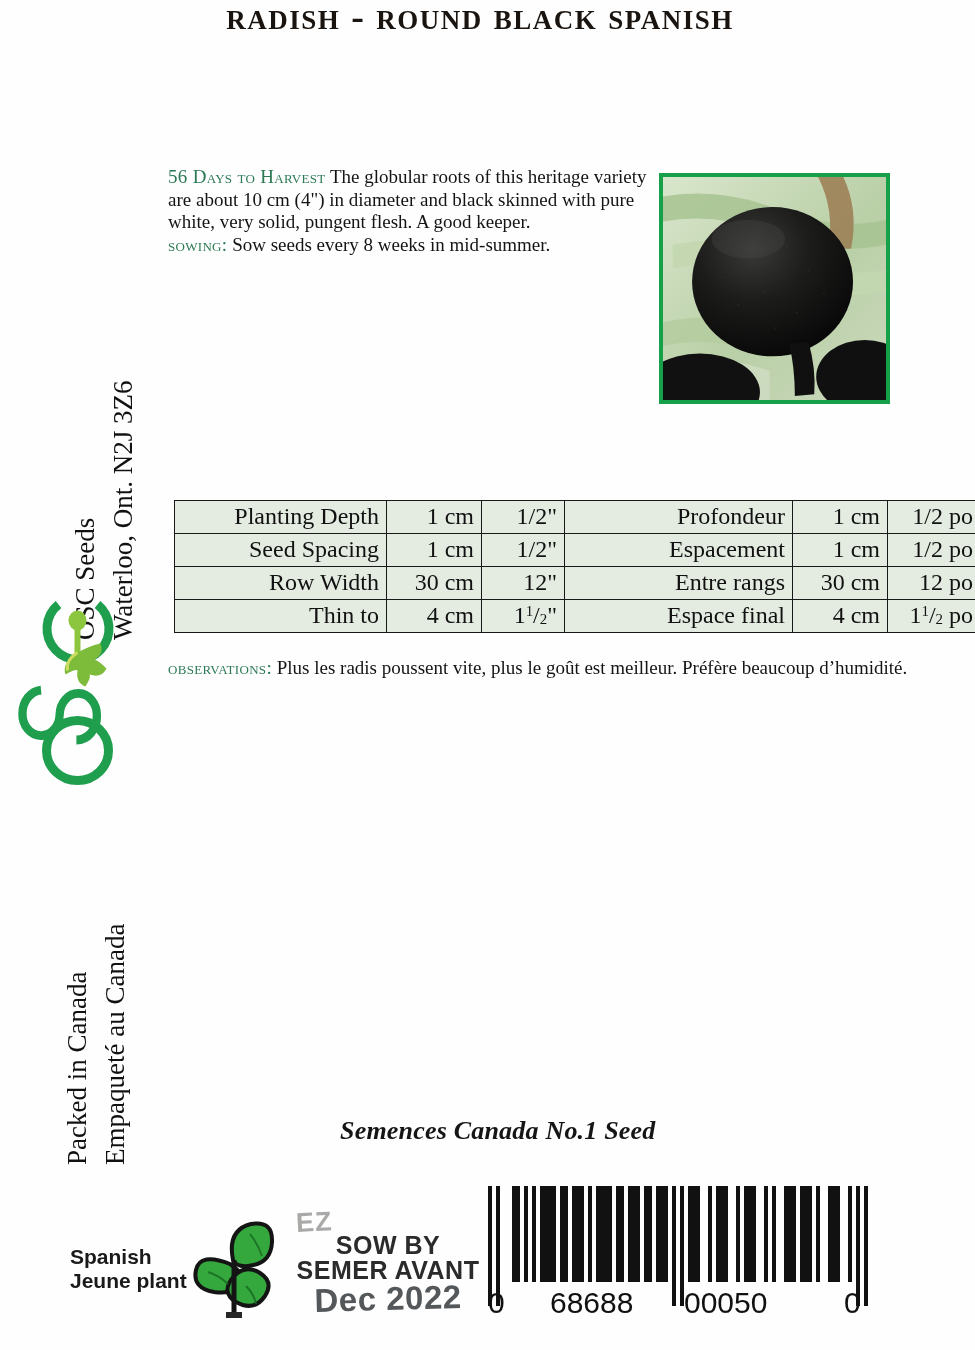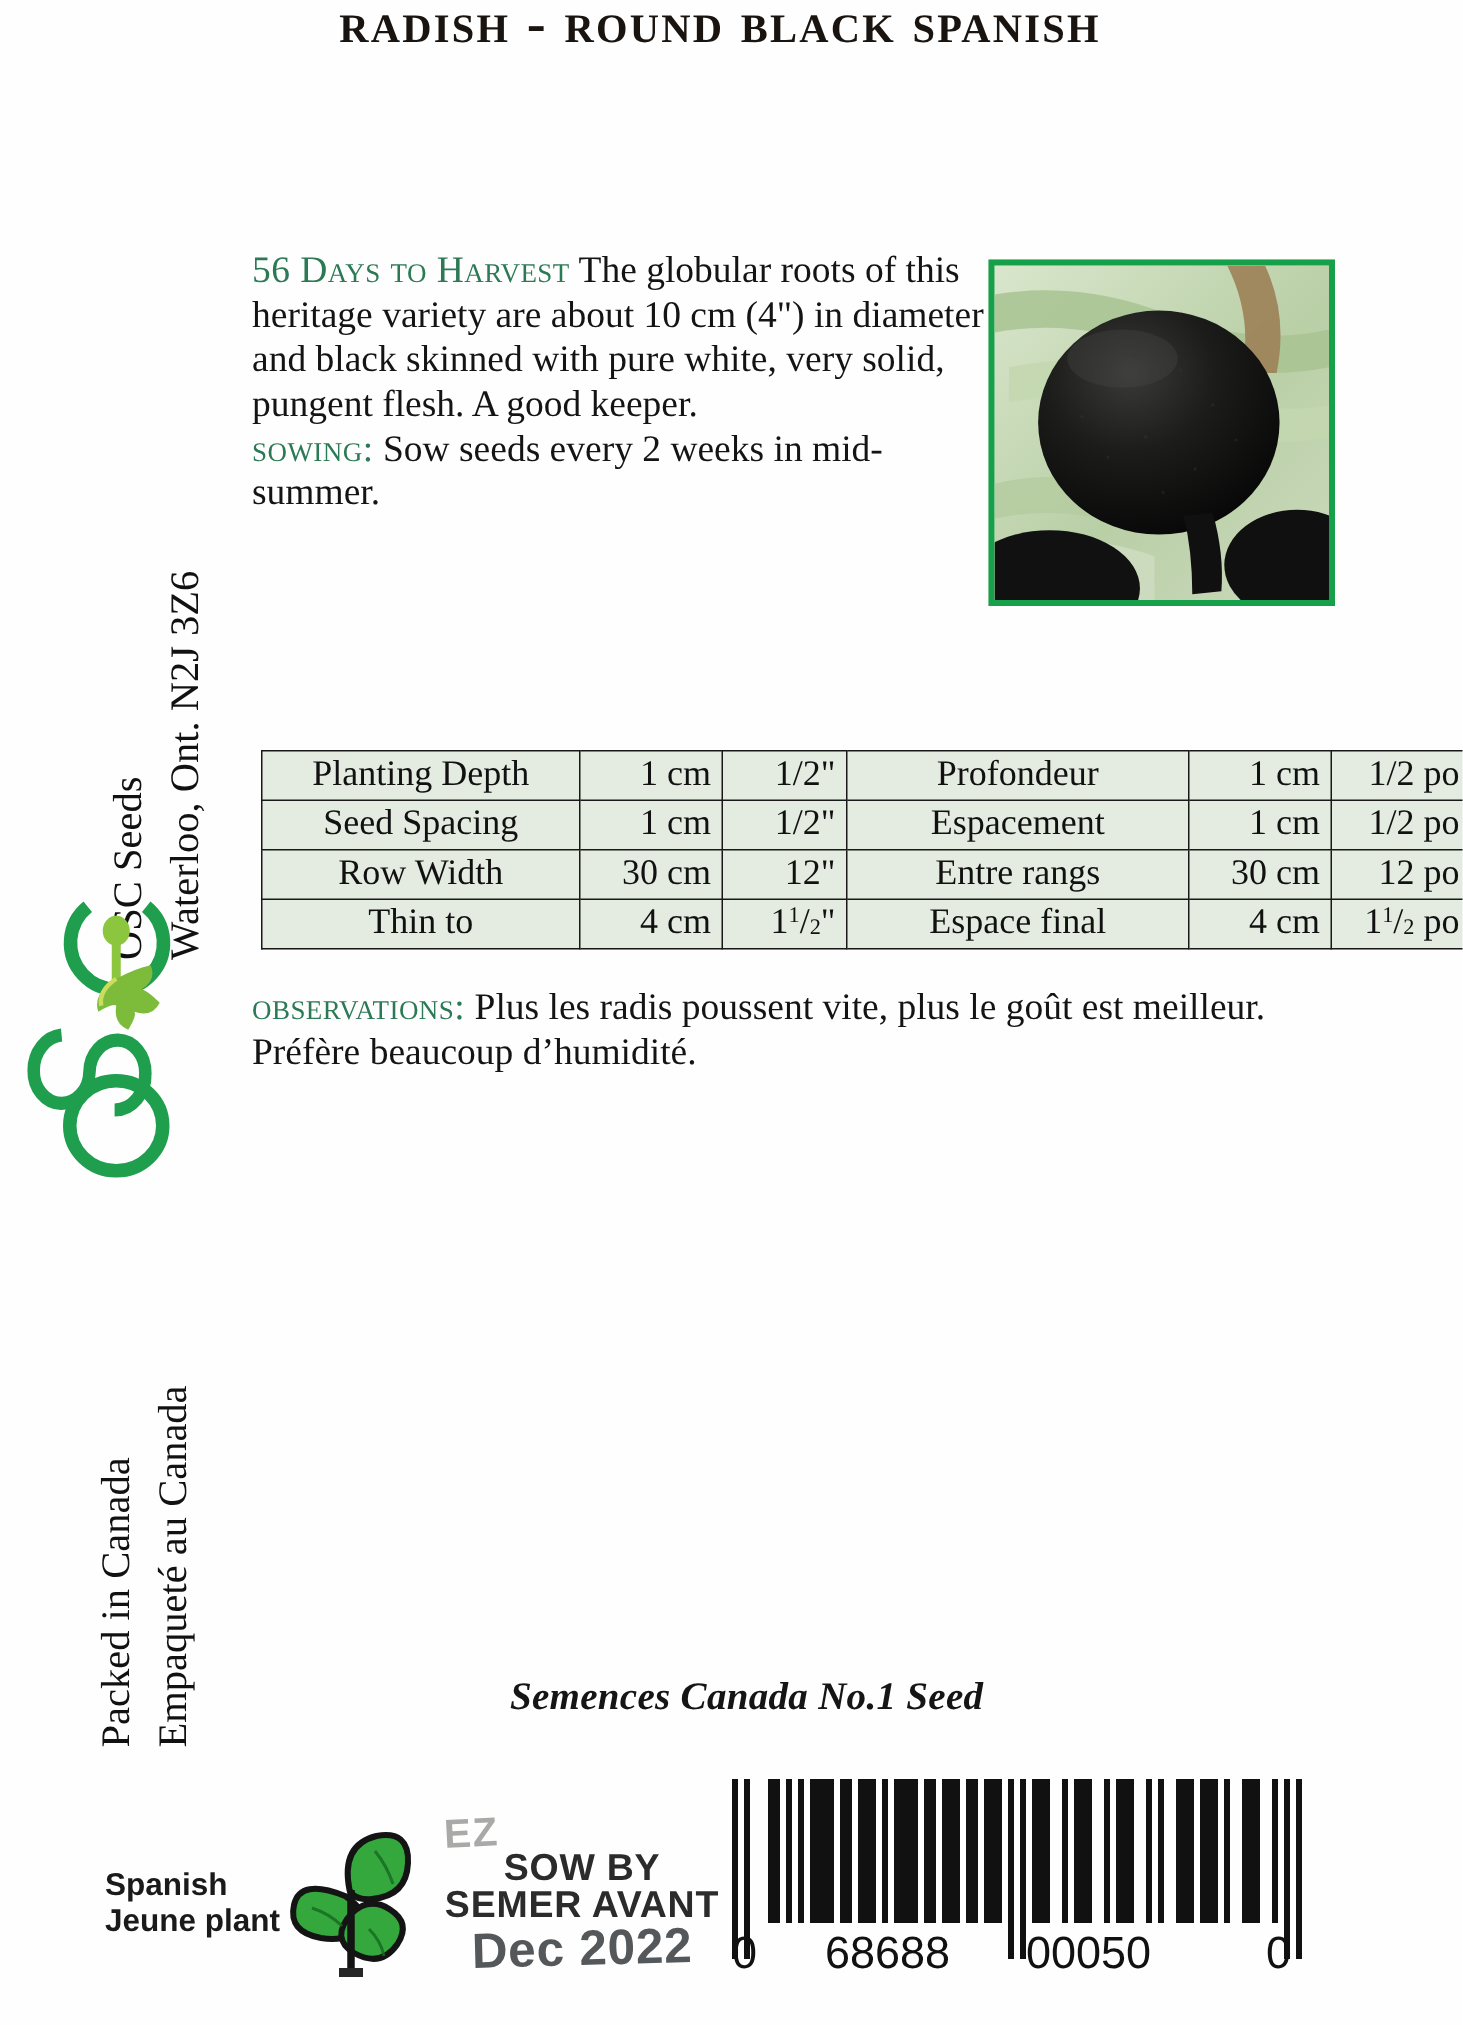--- a/index.html
+++ b/index.html
@@ -35,21 +35,21 @@
   .addr1{left:70px;top:640px;}
   .addr2{left:108px;top:640px;}
   .pack1{left:62px;top:1165px;}
   .pack2{left:100px;top:1165px;}
 
   .osc-logo{position:absolute;left:18px;top:575px;width:120px;height:215px;}
 
   
   .maincol{position:absolute;left:168px;top:166px;width:735px;}
   .para{
-    font-size:25px;line-height:1.185;color:#141414;
+    font-size:19px;line-height:1.185;color:#141414;
     font-family:"Liberation Serif",serif;
     margin:0 0 0 0;text-align:left;
   }
   .para.narrow{width:492px;}
   .lbl{
     color:#2c7a55;font-variant:small-caps;text-transform:lowercase;
     font-weight:400;letter-spacing:.3px;
   }
   .lbl.num{text-transform:none;}
 
@@ -65,21 +65,21 @@
   table.specs{
     border-collapse:collapse;width:100%;
     background:#e4ece2;table-layout:fixed;
   }
   table.specs td{
     border:1.6px solid #181818;
     font-size:24px;padding:1px 7px;height:30px;
     font-family:"Liberation Serif",serif;color:#111;
     line-height:1.06;
   }
-  td.cL{text-align:center;}
+  td.cL{text-align:right;}
   td.cR{text-align:right;padding-right:10px;}
   .w-lab{width:197px;}
   .w-met{width:80px;}
   .w-imp{width:68px;}
   .w-labf{width:213px;}
   .w-metf{width:80px;}
   .w-impf{width:78px;}
   sup{font-size:.62em;vertical-align:.5em;}
   sub{font-size:.62em;vertical-align:-.05em;}
 
@@ -196,21 +196,21 @@
         <circle cx="138" cy="140" r="1.2"></circle>
           <circle cx="60" cy="104" r="1.2"></circle>
         <circle cx="166" cy="120" r="1.1"></circle>
           <circle cx="116" cy="156" r="1.1"></circle>
       </g>
     </svg>
   </div>
 
   <div class="maincol">
     <p class="para narrow"><span class="lbl num">56 Days to Harvest</span><span>  The globular roots of this heritage variety are about 10 cm (4") in diameter and black skinned with pure white, very solid, pungent flesh.  A good keeper.</span></p>
-    <p class="para narrow"><span class="lbl">Sowing:</span><span>  Sow seeds every 2 weeks in mid-summer.</span></p>
+    <p class="para narrow"><span class="lbl">Sowing:</span><span>  Sow seeds every 8 weeks in mid-summer.</span></p>
   </div>
 
   <div class="tbl-wrap">
     <table class="specs">
       <tbody>
           <tr>
             <td class="cL w-lab">Planting Depth</td>
             <td class="cR w-met">1 cm</td>
             <td class="cR w-imp">1/2"</td>
             <td class="cL w-labf">Profondeur</td>

